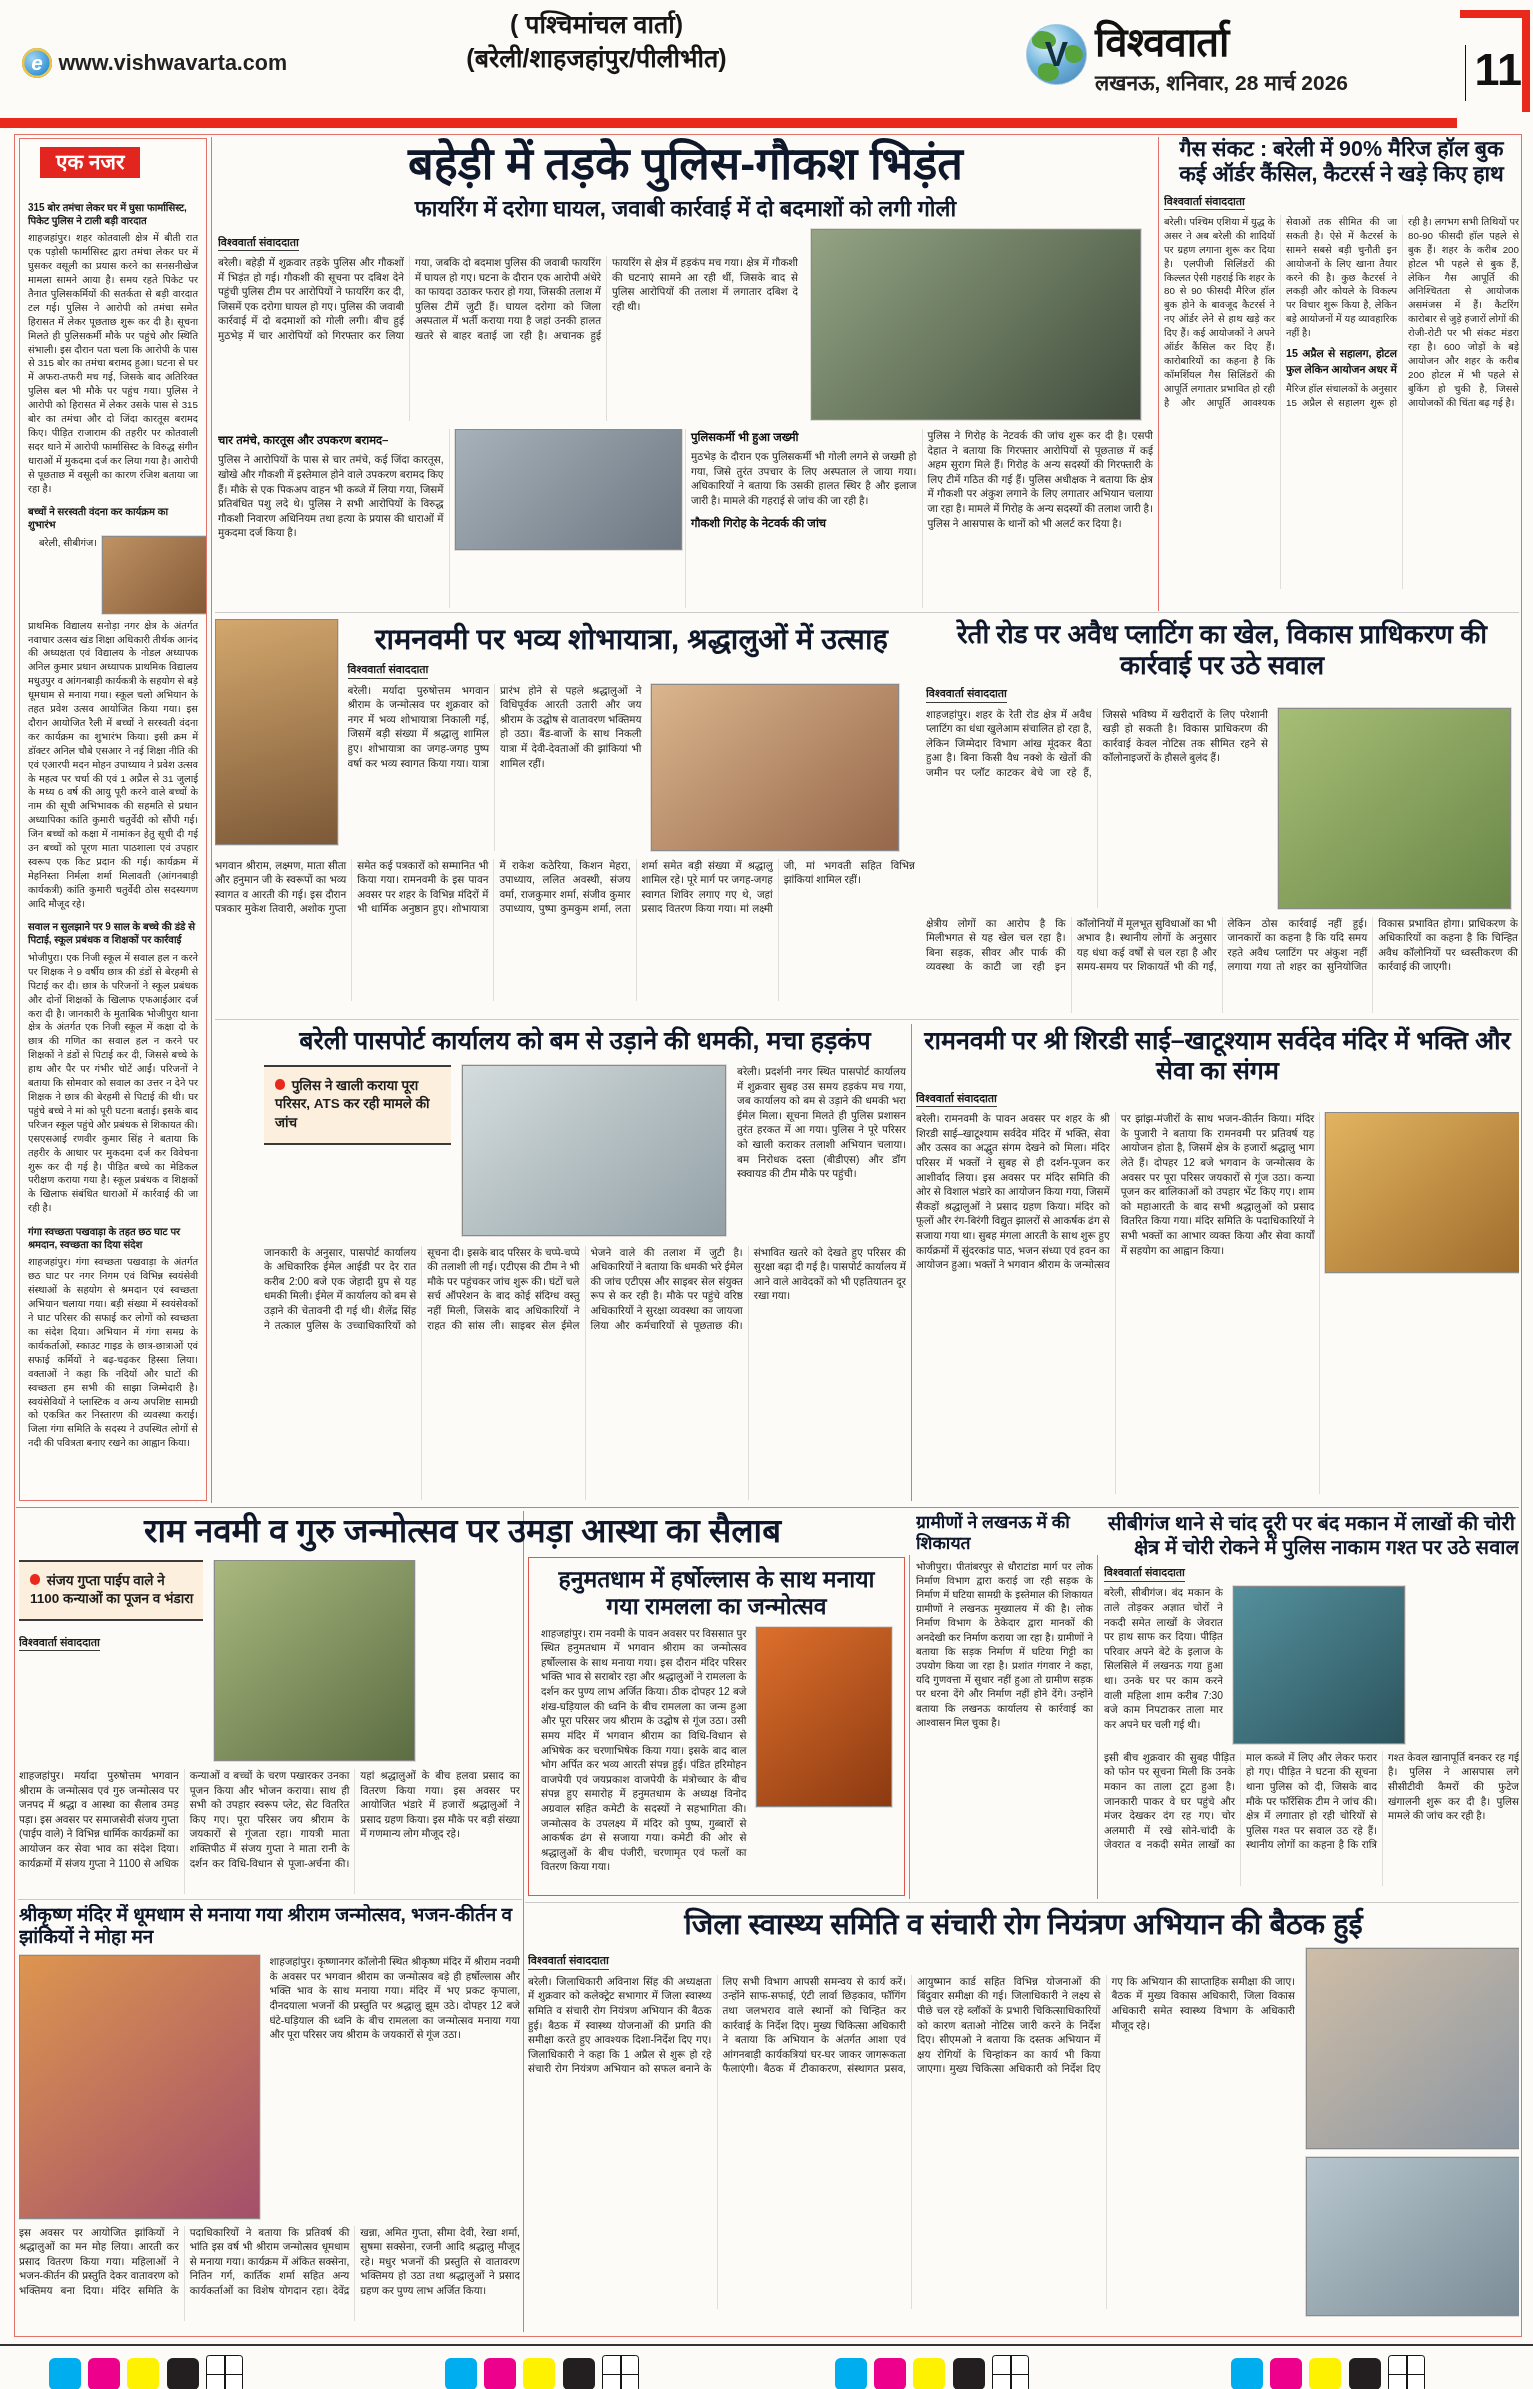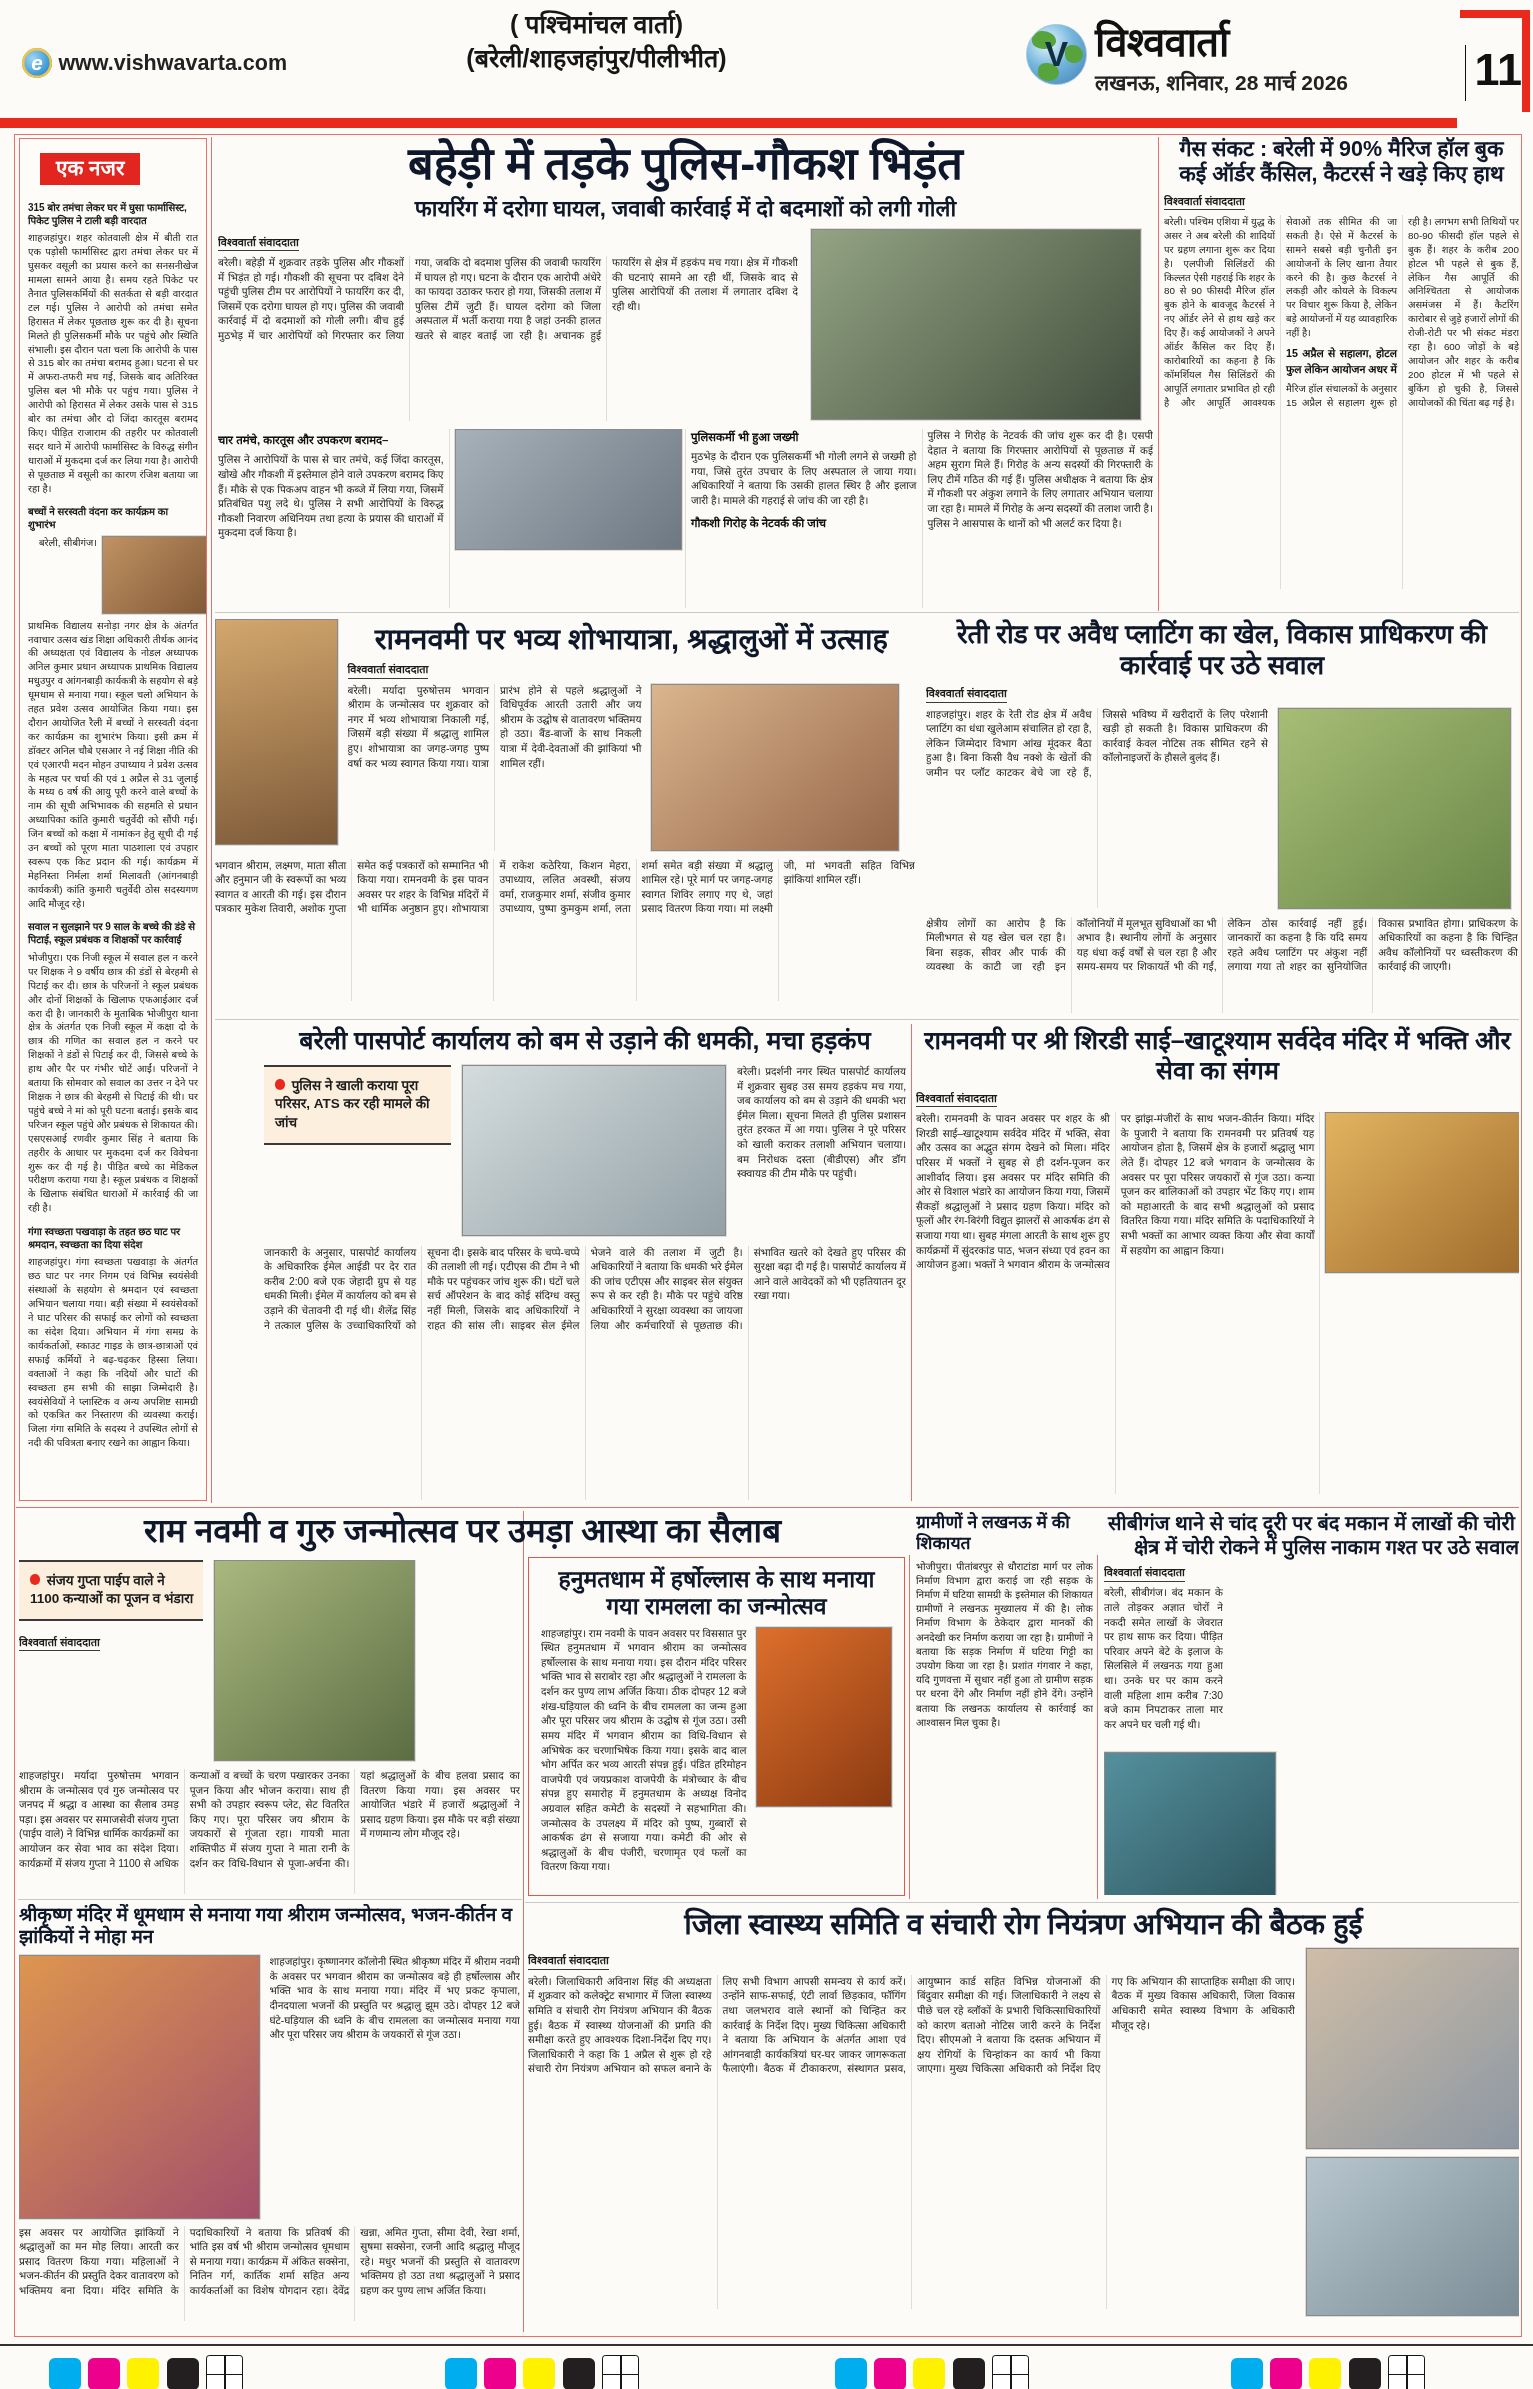--- a/index.html
+++ b/index.html
@@ -27,21 +27,21 @@
   
   .hl{font-weight:900;color:#0f172a;line-height:1.18;}
   .byline{font-weight:800;font-size:11px;border-bottom:1.6px solid #3a3a3a;display:inline-block;padding-bottom:1.6px;margin:4.8px 0 4.8px;}
   .bt{font-size:10.3px;line-height:1.42;text-align:justify;color:#1d1d1d;}
   .cols{column-gap:11px;column-rule:0.8px solid #e0dcd6;overflow:hidden;}
   .cols p{margin:0 0 6.4px;}
   .subhead{font-weight:900;font-size:11.5px;margin:3.2px 0 4.8px;color:#101010;}
   .photo{border:0.8px solid #8a8a8a;box-shadow:0 0 0 0.8px #d8d4cd;break-inside:avoid;}
   .bulletbox{background:#fcefdd;border-top:2.4px solid #3a3a3a;border-bottom:2.4px solid #3a3a3a;padding:9.5px 9.5px 9.5px 11px;font-weight:800;font-size:13.5px;line-height:1.4;position:relative;}
   .bulletbox .dot{display:inline-block;width:10.3px;height:10.3px;border-radius:50%;background:#e8291c;margin-right:6.4px;}
-  .banner{display:flex;align-items:center;height:44px;}
+  .banner{display:flex;align-items:flex-start;height:44px;}
   .banner .tab{width:12px;background:#f08428;}
   .banner .bar{background:#e3251f;color:#fff;font-weight:900;font-size:20.7px;display:flex;align-items:center;padding:0 16px 3.2px;}
   .ek-h{font-weight:700;font-size:10px;line-height:1.3;margin:9.5px 0 4.8px;}
   .ek-b{font-size:9.8px;line-height:1.42;text-align:justify;}
   .dl{font-weight:400;margin-left:11px;}
   
   .ph-lead1{background:linear-gradient(135deg,#93a383 0%,#66755c 55%,#424d3e 100%);}
   .ph-lead2{background:linear-gradient(135deg,#a7b1ba,#6d7882);}
   .ph-ek{background:linear-gradient(135deg,#c09263,#835a37);}
   .ph-sh1{background:linear-gradient(165deg,#d3a76d,#7c5938);}
@@ -260,21 +260,21 @@
     <div class="hl" style="font-size:17.5px;">ग्रामीणों ने लखनऊ में की शिकायत</div>
     <div class="bt" style="margin-top:6.4px;font-size:10px;">
       <p style="margin:0;">भोजीपुरा। पीतांबरपुर से धौराटांडा मार्ग पर लोक निर्माण विभाग द्वारा कराई जा रही सड़क के निर्माण में घटिया सामग्री के इस्तेमाल की शिकायत ग्रामीणों ने लखनऊ मुख्यालय में की है। लोक निर्माण विभाग के ठेकेदार द्वारा मानकों की अनदेखी कर निर्माण कराया जा रहा है। ग्रामीणों ने बताया कि सड़क निर्माण में घटिया गिट्टी का उपयोग किया जा रहा है। प्रशांत गंगवार ने कहा, यदि गुणवत्ता में सुधार नहीं हुआ तो ग्रामीण सड़क पर धरना देंगे और निर्माण नहीं होने देंगे। उन्होंने बताया कि लखनऊ कार्यालय से कार्रवाई का आश्वासन मिल चुका है।</p>
     </div>
   </div>
 
   <div class="abs" style="left:1104px;top:1512px;width:415px;height:383px;overflow:hidden;">
     <div class="hl" style="font-size:20px;text-align:center;">सीबीगंज थाने से चांद दूरी पर बंद मकान में लाखों की चोरी</div>
     <div class="hl" style="font-size:20px;text-align:right;">क्षेत्र में चोरी रोकने में पुलिस नाकाम गश्त पर उठे सवाल</div>
     <span class="byline">विश्ववार्ता संवाददाता</span>
-    <div style="display:flex;gap:9.5px;flex-direction:column;">
+    <div style="display:flex;gap:9.5px;">
       <div class="bt" style="width:119px;flex:none;height:156px;overflow:hidden;">
         <p style="margin:0;">बरेली, सीबीगंज। बंद मकान के ताले तोड़कर अज्ञात चोरों ने नकदी समेत लाखों के जेवरात पर हाथ साफ कर दिया। पीड़ित परिवार अपने बेटे के इलाज के सिलसिले में लखनऊ गया हुआ था। उनके घर पर काम करने वाली महिला शाम करीब 7:30 बजे काम निपटाकर ताला मार कर अपने घर चली गई थी।</p>
       </div>
       <div class="photo ph-chori" style="width:170px;height:156px;flex:none;"></div>
       <div class="bt" style="flex:1;height:156px;overflow:hidden;"></div>
     </div>
     <div class="bt cols" style="column-count:3;height:135px;margin-top:6.4px;">
       <p>इसी बीच शुक्रवार की सुबह पीड़ित को फोन पर सूचना मिली कि उनके मकान का ताला टूटा हुआ है। जानकारी पाकर वे घर पहुंचे और मंजर देखकर दंग रह गए। चोर अलमारी में रखे सोने-चांदी के जेवरात व नकदी समेत लाखों का माल कब्जे में लिए और लेकर फरार हो गए। पीड़ित ने घटना की सूचना थाना पुलिस को दी, जिसके बाद मौके पर फॉरेंसिक टीम ने जांच की। क्षेत्र में लगातार हो रही चोरियों से पुलिस गश्त पर सवाल उठ रहे हैं। स्थानीय लोगों का कहना है कि रात्रि गश्त केवल खानापूर्ति बनकर रह गई है। पुलिस ने आसपास लगे सीसीटीवी कैमरों की फुटेज खंगालनी शुरू कर दी है। पुलिस मामले की जांच कर रही है।</p>
     </div>
   </div>

